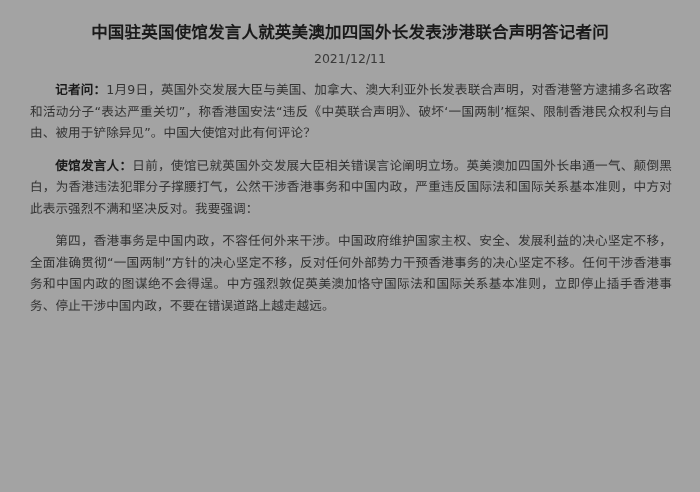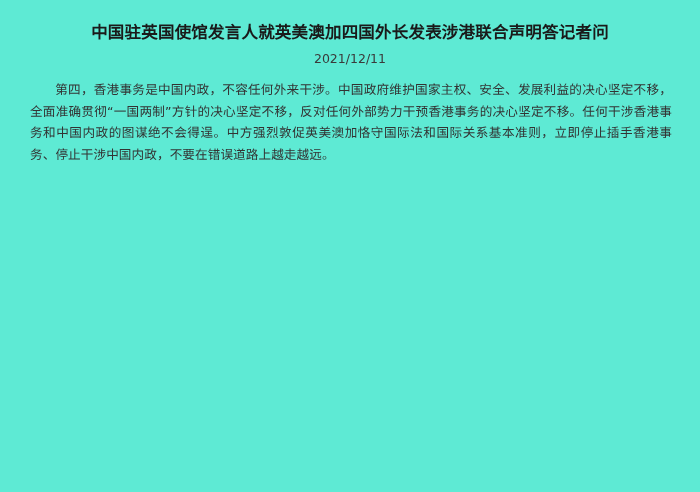--- a/index.html
+++ b/index.html
@@ -13,21 +13,21 @@
     background: #ffffff;
     font-family: "DejaVu Sans", "Liberation Sans", sans-serif;
     color: #2b2b2b;
     overflow: hidden;
   }
 
   .page {
     width: 700px;
     height: 492px;
     box-sizing: border-box;
-    background: #5eead4;
+    background: #a3a3a3;
     position: relative;
   }
 
   
   .article-header {
     padding-top: 22px;
     text-align: center;
   }
 
   .article-title {
@@ -86,21 +86,23 @@
 
 <div class="page">
 
   <div class="article-header">
     <h1 class="article-title">中国驻英国使馆发言人就英美澳加四国外长发表涉港联合声明答记者问</h1>
     <div class="article-date">2021/12/11</div>
   </div>
 
   <div class="article-body">
 
+    <p class="para"><span class="lead-label">记者问：</span><span>1月9日，英国外交发展大臣与美国、加拿大、澳大利亚外长发表联合声明，对香港警方逮捕多名政客和活动分子“表达严重关切”，称香港国安法“违反《中英联合声明》、破坏‘一国两制’框架、限制香港民众权利与自由、被用于铲除异见”。中国大使馆对此有何评论？</span></p>
 
+    <p class="para spaced-top"><span class="lead-label">使馆发言人：</span><span>日前，使馆已就英国外交发展大臣相关错误言论阐明立场。英美澳加四国外长串通一气、颠倒黑白，为香港违法犯罪分子撑腰打气，公然干涉香港事务和中国内政，严重违反国际法和国际关系基本准则，中方对此表示强烈不满和坚决反对。我要强调：</span></p>
 
 
 
 
     <p class="para spaced-top"><span>第四，香港事务是中国内政，不容任何外来干涉。中国政府维护国家主权、安全、发展利益的决心坚定不移，全面准确贯彻“一国两制”方针的决心坚定不移，反对任何外部势力干预香港事务的决心坚定不移。任何干涉香港事务和中国内政的图谋绝不会得逞。中方强烈敦促英美澳加恪守国际法和国际关系基本准则，立即停止插手香港事务、停止干涉中国内政，不要在错误道路上越走越远。</span></p>
 
   </div>
 </div>
 
 </body></html>

